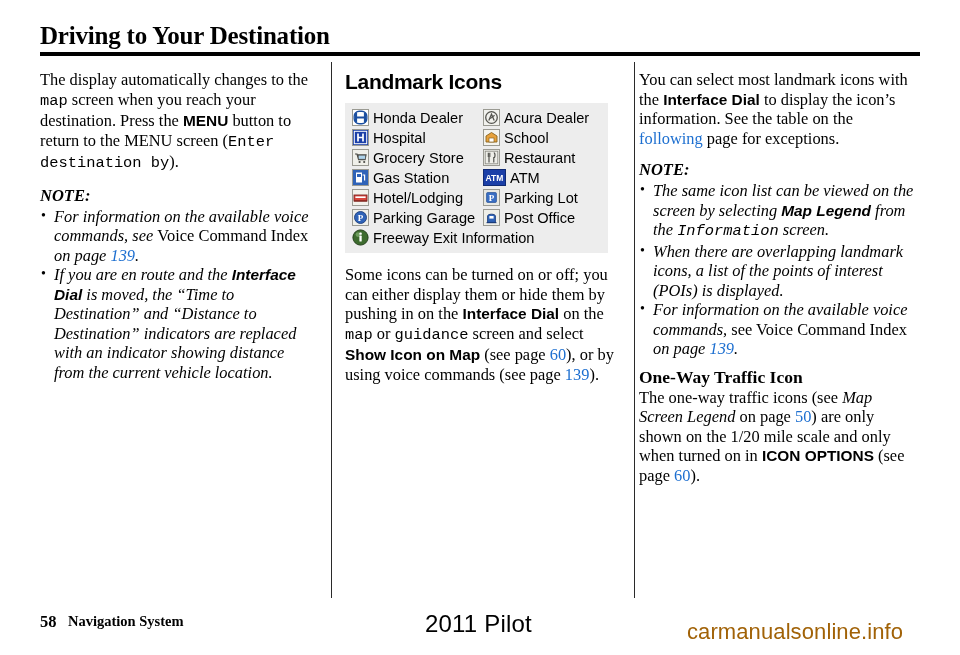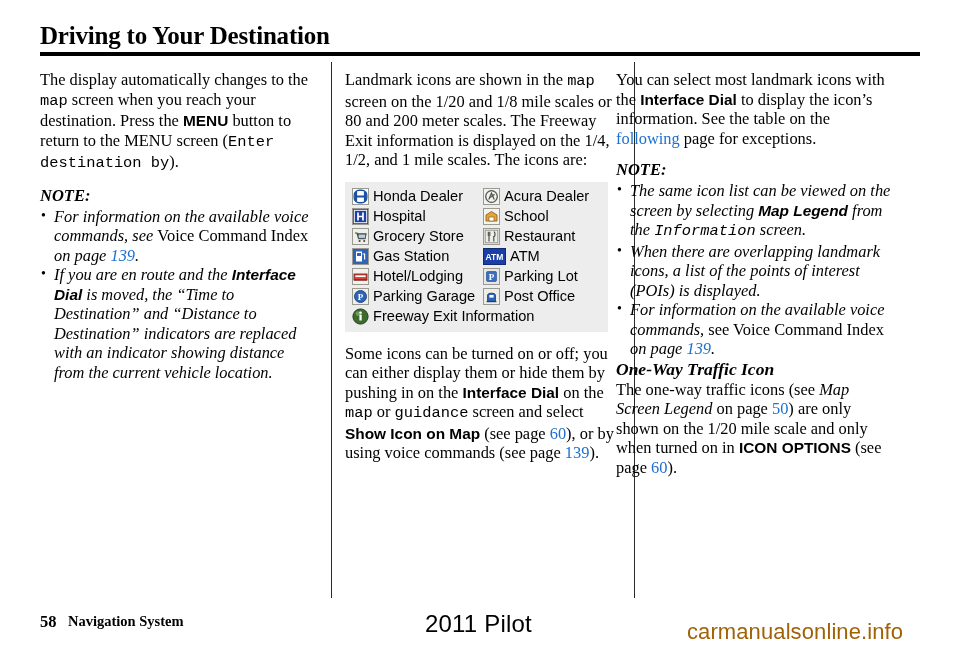--- a/index.html
+++ b/index.html
@@ -43,21 +43,21 @@
     background: #000;
   }
 
   
   .col {
     position: absolute;
     top: 70px;
   }
   .col-1 { left: 40px;  width: 272px; }
   .col-2 { left: 345px; width: 277px; }
-  .col-3 { left: 616px; width: 278px; }
+  .col-3 { left: 639px; width: 278px; }
 
   .divider {
     position: absolute;
     top: 62px;
     width: 1px;
     height: 536px;
     background: #2a2a2a;
   }
   .divider-1 { left: 331px; }
   .divider-2 { left: 634px; }
@@ -209,22 +209,22 @@
     <p class="body"><span>The display automatically changes to the </span><span class="sans">map</span><span> screen when you reach your destination. Press the </span><span class="sansb">MENU</span><span> button to return to the MENU screen (</span><span class="sans">Enter destination by</span><span>).</span></p>
 
     <div class="note-label">NOTE:</div>
     <ul class="notes">
       <li><span>For information on the available voice commands, see </span><span class="up">Voice Command Index</span><span> on page </span><span class="link">139</span><span>.</span></li>
       <li><span>If you are en route and the </span><span class="sansb">Interface Dial</span><span> is moved, the “Time to Destination” and “Distance to Destination” indicators are replaced with an indicator showing distance from the current vehicle location.</span></li>
     </ul>
   </div>
 
   <div class="col col-2">
-
-    <p class="body"><span>Landmark icons are shown in the </span><span class="sans">map</span><span> screen on the 1/20 and 1/8 mile scales or 80 and 200 meter scales. The Freeway Exit information is displayed on the 1/4, 1/2, and 1 mile scales. The icons are:</span></p>
+    <h2 class="section">Landmark Icons</h2>
+
 
     <div class="icon-table">
       <div class="icon-grid">
 
         <div class="icon-cell">
           <span class="ibox">
             <svg width="15" height="15" viewBox="0 0 15 15">
               <rect x="0" y="0" width="15" height="15" fill="#ffffff"></rect>
               <path d="M3 3 L3 12 M12 3 L12 12 M3 7.5 L12 7.5" stroke="#1b4fa0" stroke-width="2.2" fill="none"></path>
               <rect x="1.2" y="1.2" width="12.6" height="12.6" rx="5" fill="none" stroke="#1b4fa0" stroke-width="1.4"></rect>
@@ -375,21 +375,21 @@
   <div class="col col-3">
     <p class="body"><span>You can select most landmark icons with the </span><span class="sansb">Interface Dial</span><span> to display the icon’s information. See the table on the </span><span class="link">following</span><span> page for exceptions.</span></p>
 
     <div class="note-label">NOTE:</div>
     <ul class="notes">
       <li><span>The same icon list can be viewed on the screen by selecting </span><span class="sansb">Map Legend</span><span> from the </span><span class="sans">Information</span><span> screen.</span></li>
       <li><span>When there are overlapping landmark icons, a list of the points of interest (POIs) is displayed.</span></li>
       <li><span>For information on the available voice commands, </span><span class="up">see Voice Command Index</span><span> on page </span><span class="link">139</span><span>.</span></li>
     </ul>
 
-    <h3 class="section-serif" style="font-style:italic;">One-Way Traffic Icon</h3>
+    <h3 class="section-serif" style="margin-top:8px;">One-Way Traffic Icon</h3>
     <p class="body"><span>The one-way traffic icons (see </span><span class="it">Map Screen Legend</span><span> on page </span><span class="link">50</span><span>) are only shown on the 1/20 mile scale and only when turned on in </span><span class="sansb">ICON OPTIONS</span><span> (see page </span><span class="link">60</span><span>).</span></p>
   </div>
 
   <div class="footer-page">58</div>
   <div class="footer-sec">Navigation System</div>
   <div class="footer-model">2011 Pilot</div>
   <div class="watermark">carmanualsonline.info</div>
 
 </div>
 

